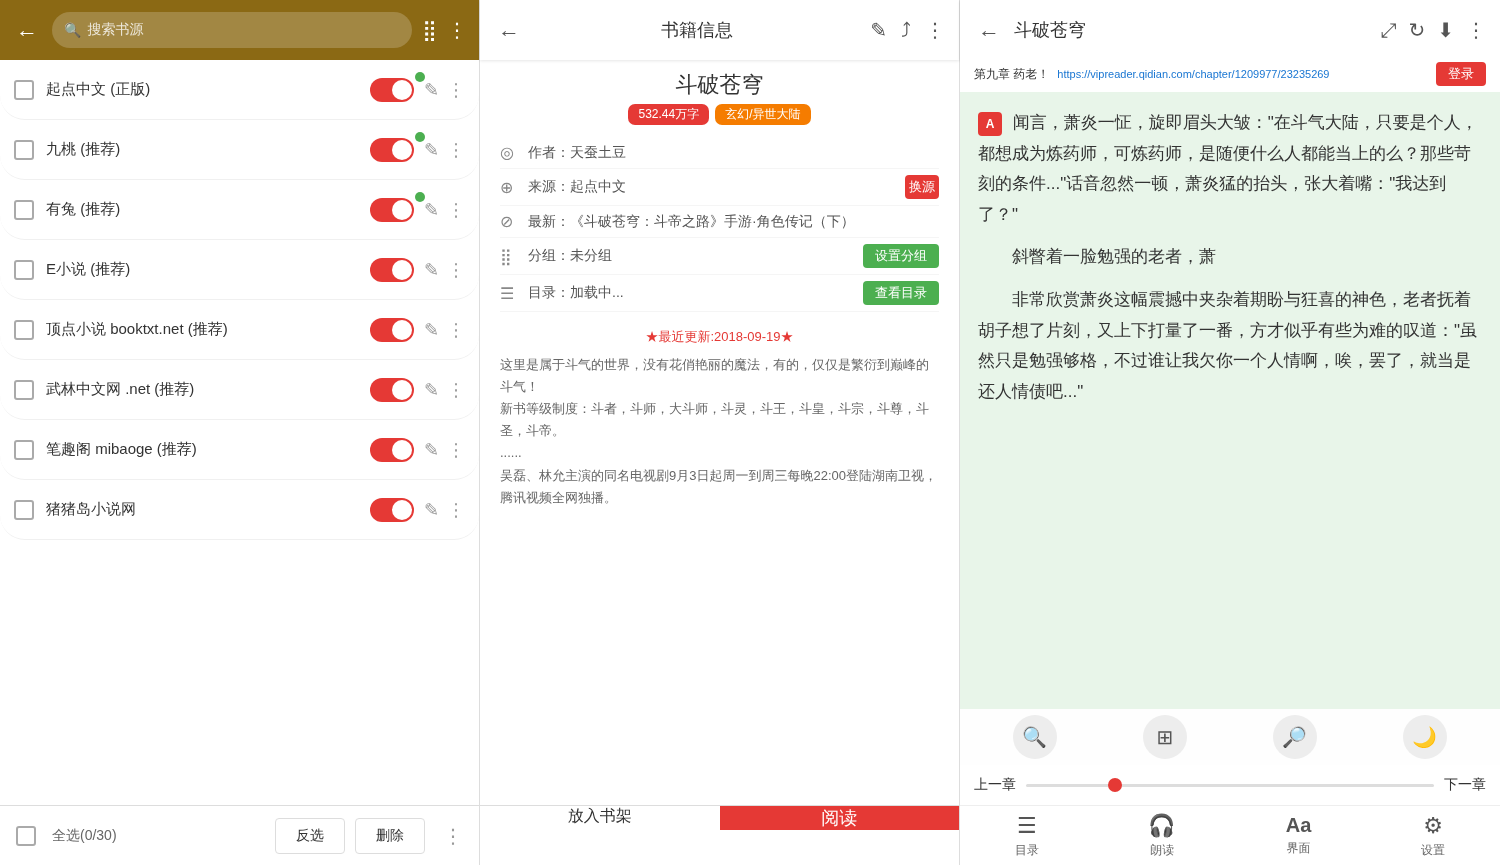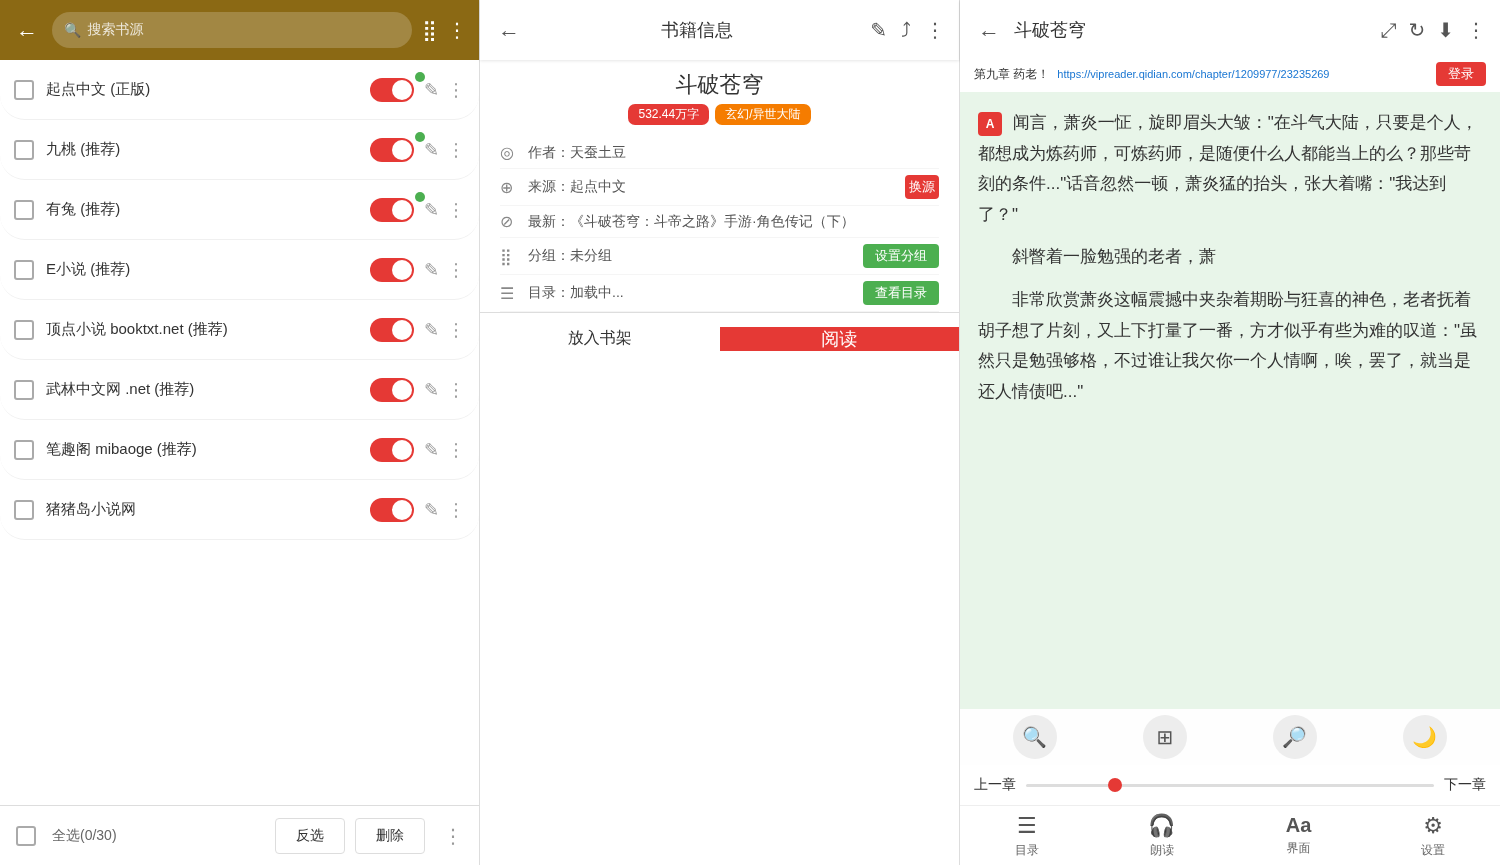--- a/index.html
+++ b/index.html
@@ -266,23 +266,23 @@
       flex: 1;
       overflow: hidden;
     }
     .book-desc .update-line {
       color: #e53935;
       text-align: center;
       margin-bottom: 6px;
     }
 
     .book-footer {
-      height: 52px;
-      display: flex;
-      align-items: center;
+      height: 60px;
+      display: flex;
+      align-items: flex-start;
       border-top: 1px solid #ddd;
     }
     .book-footer-btn {
       flex: 1;
       display: flex;
       align-items: center;
       justify-content: center;
       font-size: 16px;
       cursor: pointer;
       color: #333;
@@ -581,20 +581,29 @@
       <span class="meta-text">分组：未分组</span>
       <span class="meta-btn-green">设置分组</span>
     </div>
     <div class="meta-row">
       <span class="meta-icon">☰</span>
       <span class="meta-text">目录：加载中...</span>
       <span class="meta-btn-green">查看目录</span>
     </div>
   </div>
 
+  <div class="book-desc">
+    <div class="update-line">★最近更新:2018-09-19★</div>
+    <div style="font-size:13px;color:#666;line-height:1.7;">
+      这里是属于斗气的世界，没有花俏艳丽的魔法，有的，仅仅是繁衍到巅峰的斗气！<br>
+      新书等级制度：斗者，斗师，大斗师，斗灵，斗王，斗皇，斗宗，斗尊，斗圣，斗帝。<br>
+      ......<br>
+      吴磊、林允主演的同名电视剧9月3日起周一到周三每晚22:00登陆湖南卫视，腾讯视频全网独播。
+    </div>
+  </div>
 
   <div class="book-footer">
     <div class="book-footer-btn">放入书架</div>
     <div class="book-footer-btn read">阅读</div>
   </div>
 </div>
 
 <div class="panel-reader">
   <div class="reader-topbar">
     <span class="back-btn" style="color:#555;font-size:22px;">←</span>

